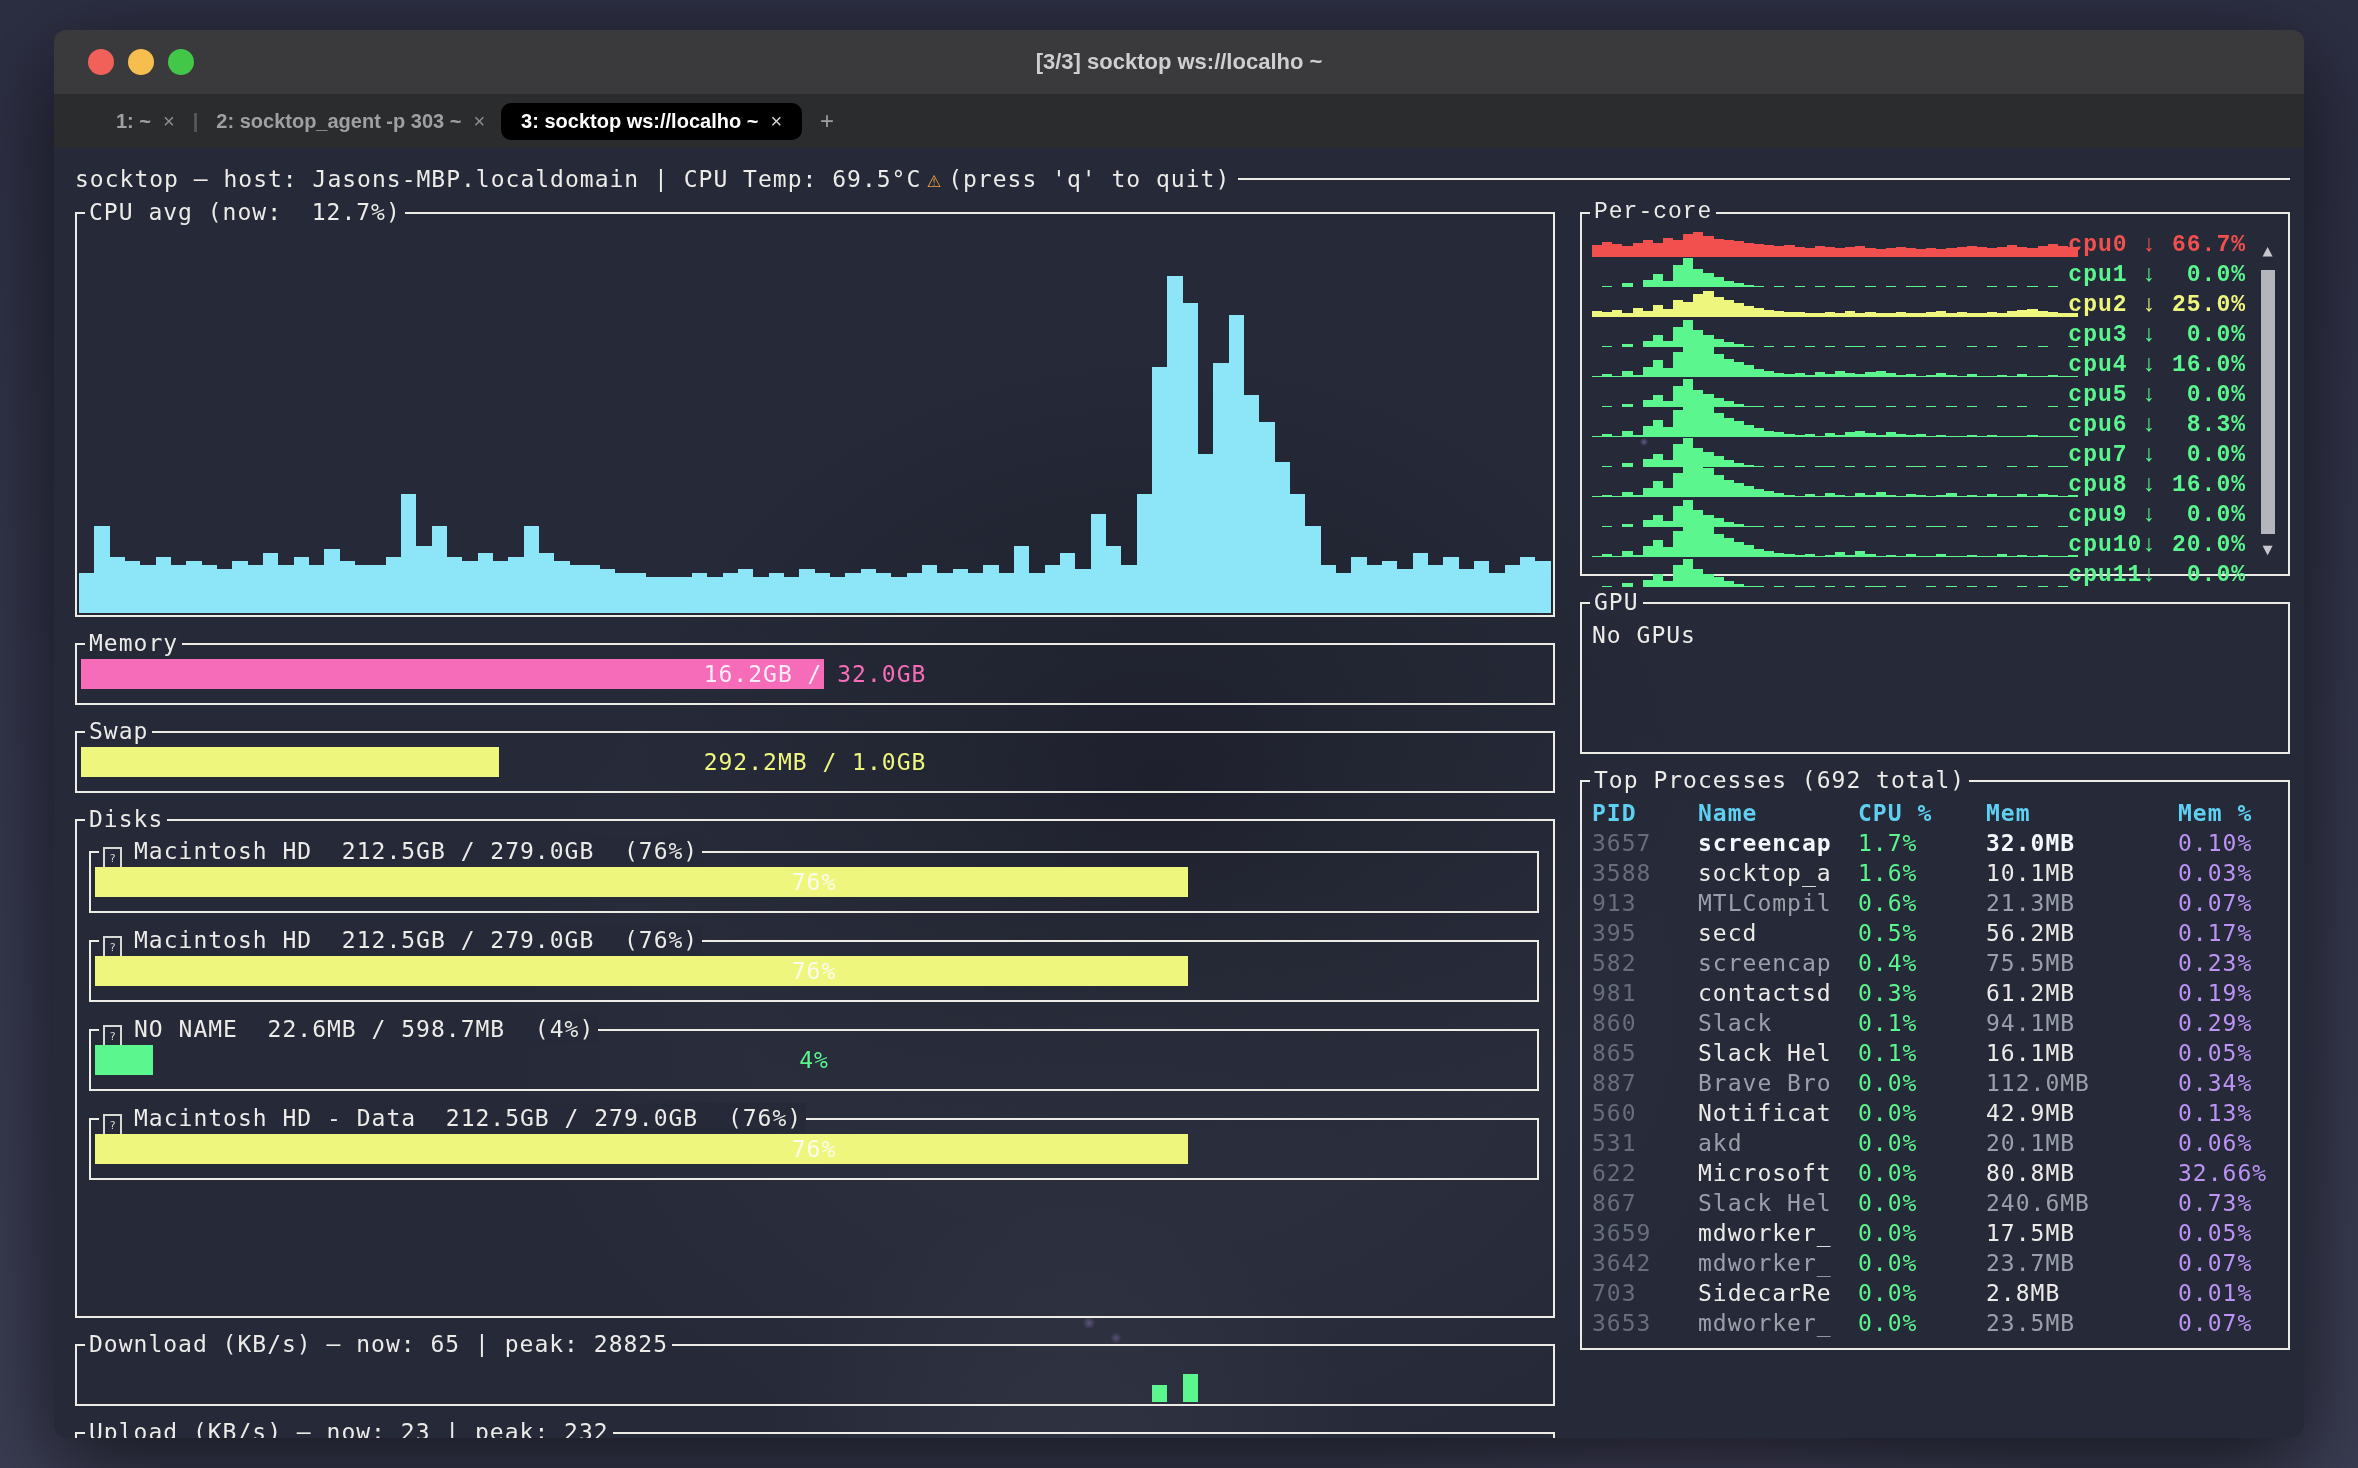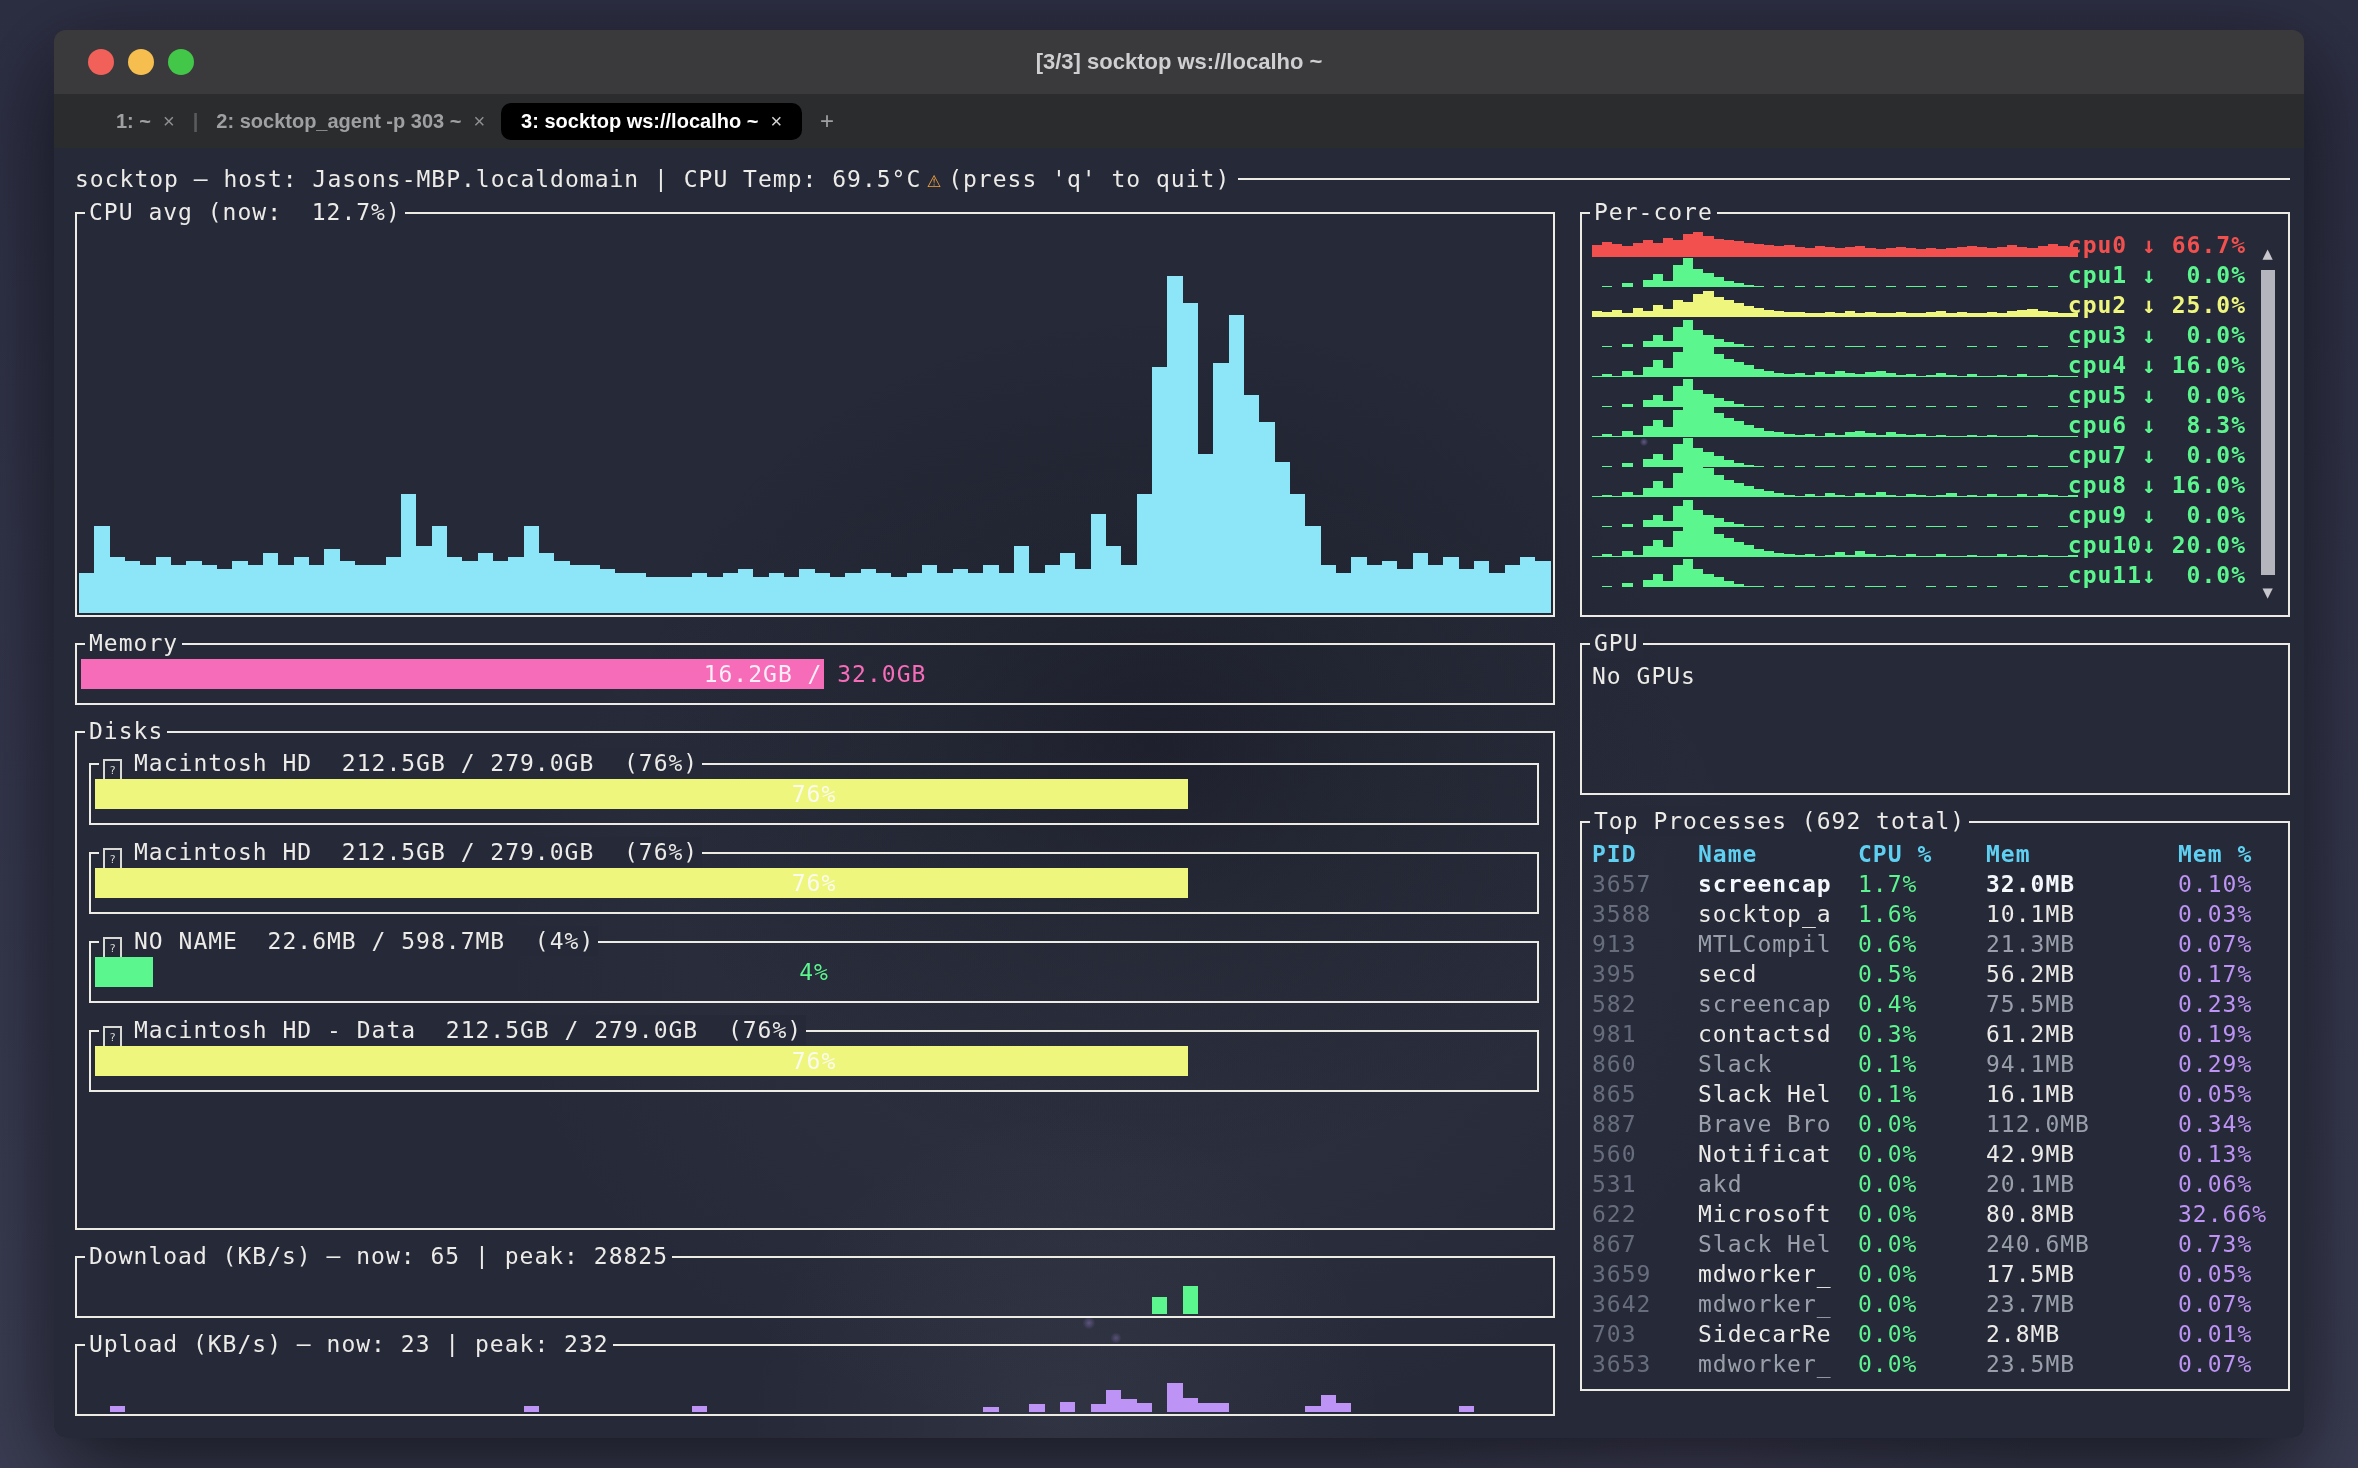--- a/index.html
+++ b/index.html
@@ -78,21 +78,21 @@
   .panel{position:relative; border:2px solid var(--border); margin-bottom:26px; box-sizing:border-box;}
   .ptitle{
     position:absolute; top:-17px; left:8px; background:var(--termbg);
     padding:0 4px; white-space:pre; line-height:30px; height:30px;
   }
   
   .panel.cpu{height:405px;}
   .chart{position:absolute; left:2px; right:2px; bottom:2px; top:2px; display:flex; align-items:flex-end;}
   .cbar{flex:1 0 auto; background:var(--cyan);}
   
-  .panel.percore{height:405px;}
+  .panel.percore{height:364px;font-family:Liberation Mono, monospace;}
   .cores{position:absolute; left:10px; right:42px; top:16px;}
   .core-row{height:30px; position:relative;}
   .spark{position:absolute; left:0; right:168px; bottom:3px; height:46px; display:flex; align-items:flex-end;}
   .spark div{flex:1 0 auto;}
   .core-label{position:absolute; right:0; top:0; white-space:pre; font-weight:bold;}
   .vscroll{position:absolute; right:8px; top:28px; bottom:12px; width:24px; display:flex; flex-direction:column; align-items:center;}
   .vscroll .arr{color:#c6c6cc; font-size:17px; line-height:22px; flex:none;}
   .vscroll .thumb{flex:1; width:14px; background:#b5b5be; margin:6px 0;}
   
   .panel.memory,.panel.swap{height:62px;}
@@ -277,20 +277,28 @@
 
           <div class="panel memory">
             <div class="ptitle">Memory</div>
             <div class="meter">
                 <div class="fill" style="width: 50.6%; background: rgb(247, 108, 184);"></div>
                 <div class="lab" style="color: rgb(247, 108, 184);">16.2GB / 32.0GB</div>
                 <div class="lab" style="color: rgb(253, 238, 246); clip-path: inset(0px 49.4% 0px 0px);">16.2GB / 32.0GB</div>
               </div>
           </div>
 
+          <div class="panel swap">
+            <div class="ptitle">Swap</div>
+            <div class="meter">
+                <div class="fill" style="width: 28.5%; background: rgb(239, 246, 126);"></div>
+                <div class="lab" style="color: rgb(239, 246, 126);">292.2MB / 1.0GB</div>
+                <div class="lab" style="color: rgb(251, 252, 238); clip-path: inset(0px 71.5% 0px 0px);">292.2MB / 1.0GB</div>
+              </div>
+          </div>
 
           <div class="panel disks">
             <div class="ptitle">Disks</div>
             <div class="disk-stack">
                 <div class="dpanel">
                   <div class="ptitle"><span class="tofu">?</span>Macintosh HD  212.5GB / 279.0GB  (76%)</div>
                   <div class="meter">
                     <div class="fill" style="width: 76%; background: rgb(239, 246, 126);"></div>
                     <div class="lab" style="color: rgb(239, 246, 126);">76%</div>
                     <div class="lab" style="color: rgb(250, 251, 240); clip-path: inset(0px 24% 0px 0px);">76%</div>

